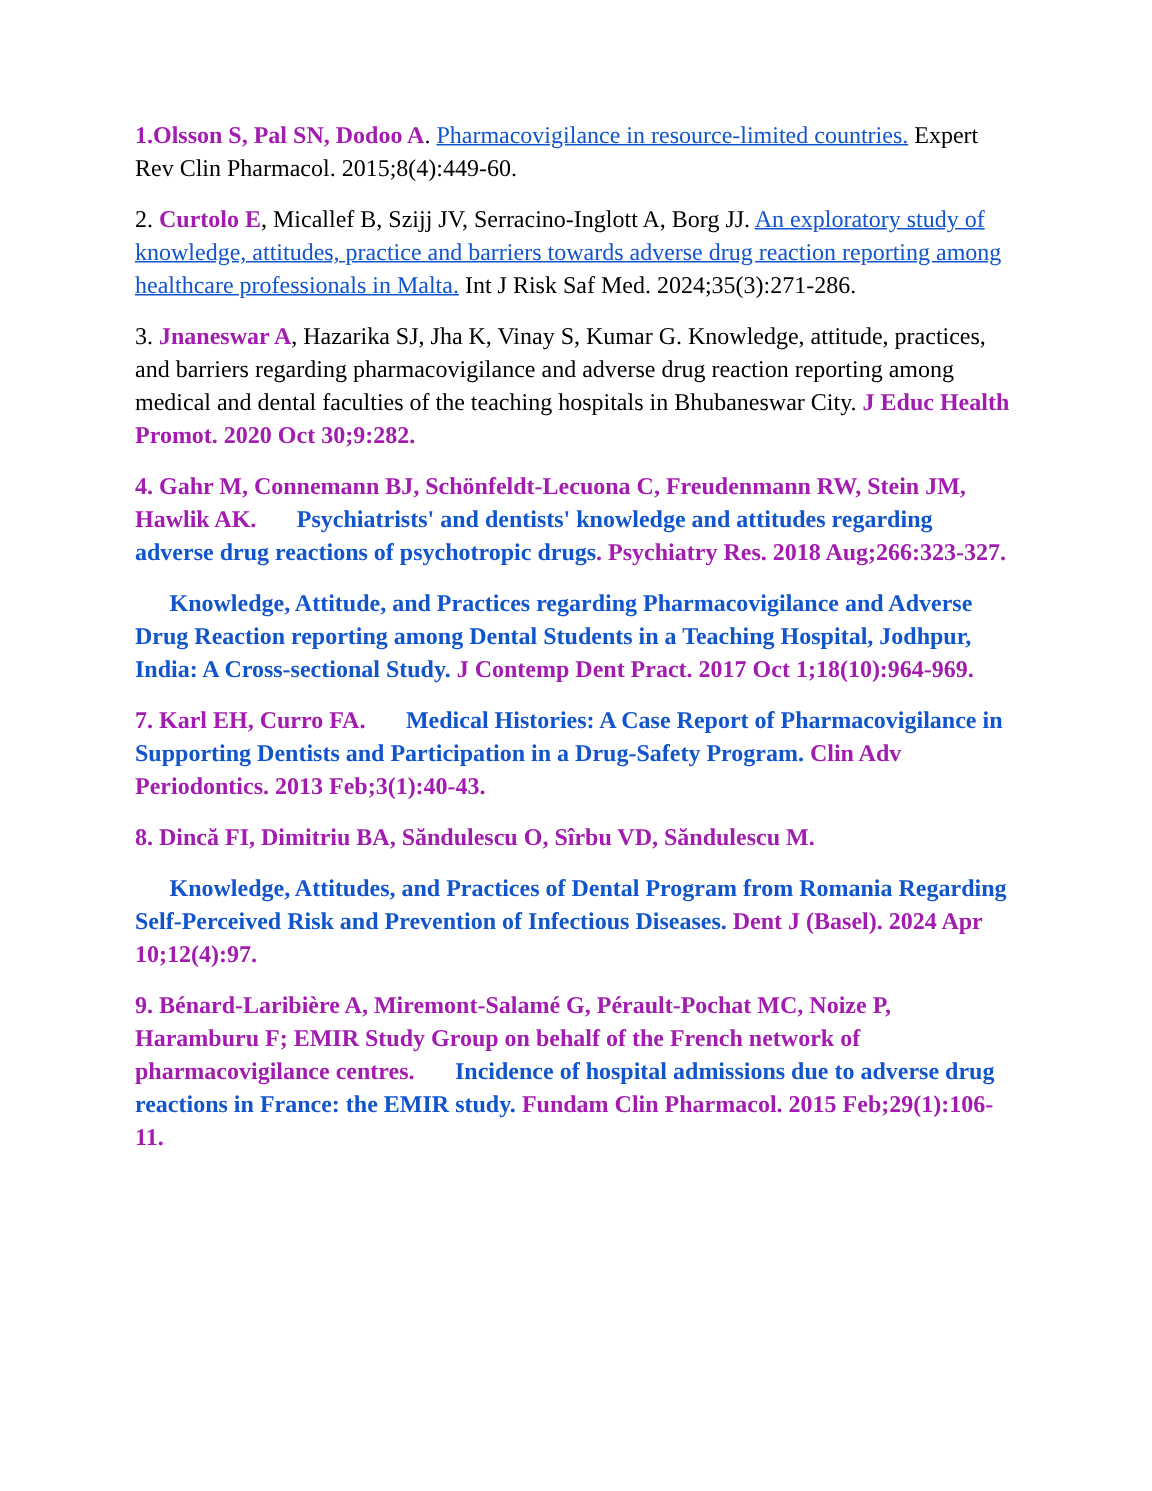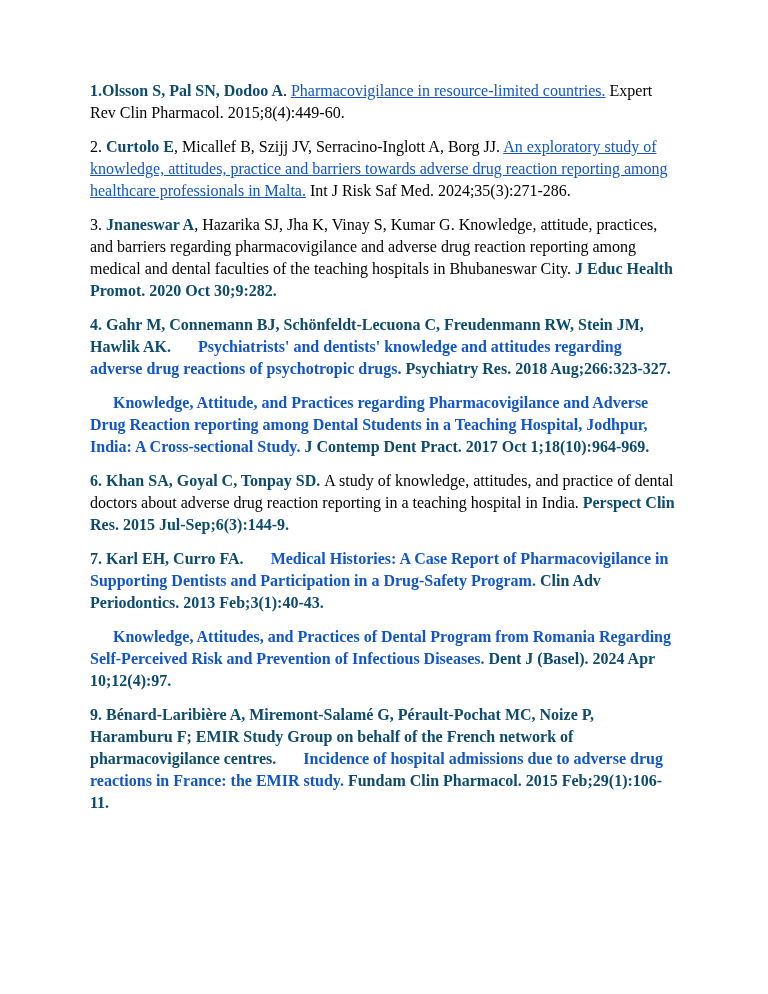--- a/index.html
+++ b/index.html
@@ -20,21 +20,21 @@
     overflow: hidden;
   }
   .ref-para {
     margin: 0 0 12px 0;
   }
   .seg-regular {
     color: #000000;
     font-weight: normal;
   }
   .seg-bold {
-    color: #0c4a6e;
+    color: #a21caf;
     font-weight: bold;
   }
   .seg-link {
     color: #1155cc;
     text-decoration: underline;
     cursor: pointer;
   }
   .seg-blue-bold {
     color: #1155cc;
     font-weight: bold;
@@ -50,18 +50,18 @@
 </head>
 <body>
 
 <div class="page">
   <div id="refs">
       <p class="ref-para"><span class="seg-bold">1.Olsson S, Pal SN, Dodoo A</span><span class="seg-regular">. </span><span class="seg-link">Pharmacovigilance in resource-limited countries.</span><span class="seg-regular"> Expert Rev Clin Pharmacol. 2015;8(4):449-60.</span></p>
       <p class="ref-para"><span class="seg-regular">2. </span><span class="seg-bold">Curtolo E</span><span class="seg-regular">, Micallef B, Szijj JV, Serracino-Inglott A, Borg JJ.  </span><span class="seg-link">An exploratory study of knowledge, attitudes, practice and barriers towards adverse drug reaction reporting among healthcare professionals in Malta.</span><span class="seg-regular"> Int J Risk Saf Med. 2024;35(3):271-286.</span></p>
       <p class="ref-para"><span class="seg-regular">3. </span><span class="seg-bold">Jnaneswar A</span><span class="seg-regular">, Hazarika SJ, Jha K, Vinay S, Kumar G.  Knowledge, attitude, practices, and barriers regarding pharmacovigilance and adverse drug reaction reporting among medical and dental faculties of the teaching hospitals in Bhubaneswar City. </span><span class="seg-bold">J Educ Health Promot. 2020 Oct 30;9:282.</span></p>
       <p class="ref-para"><span class="seg-bold">4. Gahr M, Connemann BJ, Schönfeldt-Lecuona C, Freudenmann RW, Stein JM, Hawlik AK.  </span><span class="seg-blue-bold">Psychiatrists' and dentists' knowledge and attitudes regarding adverse drug reactions of psychotropic drugs</span><span class="seg-bold">. </span><span class="seg-bold">Psychiatry Res. 2018 Aug;266:323-327.</span></p>
       <p class="ref-para"><span class="seg-blue-bold">Knowledge, Attitude, and Practices regarding Pharmacovigilance and Adverse Drug Reaction reporting among Dental Students in a Teaching Hospital, Jodhpur, India: A Cross-sectional Study.</span><span class="seg-bold"> J Contemp Dent Pract. 2017 Oct 1;18(10):964-969.</span></p>
-      <p class="ref-para"><span class="seg-bold">6. Khan SA, Goyal C, Tonpay SD. </span><span class="seg-regular">A study of knowledge, attitudes, and practice of dental doctors about adverse drug reaction reporting in a teaching hospital in India. </span><span class="seg-bold">Perspect Clin Res. 2015 Jul-Sep;6(3):144-9.</span></p>
       <p class="ref-para"><span class="seg-bold">7. Karl EH, Curro FA.  </span><span class="seg-blue-bold">Medical Histories: A Case Report of Pharmacovigilance in Supporting Dentists and Participation in a Drug-Safety </span><span class="seg-blue-bold-underline">Program.</span><span class="seg-bold"> Clin Adv Periodontics. 2013 Feb;3(1):40-43.</span></p>
+      <p class="ref-para"><span class="seg-bold">8. Dincă FI, Dimitriu BA, Săndulescu O, Sîrbu VD, Săndulescu M.</span></p>
       <p class="ref-para"><span class="seg-blue-bold">Knowledge, Attitudes, and Practices of Dental Program from Romania Regarding Self-Perceived Risk and Prevention of Infectious Diseases.</span><span class="seg-bold"> Dent J (Basel). 2024 Apr 10;12(4):97.</span></p>
       <p class="ref-para"><span class="seg-bold">9. Bénard-Laribière A, Miremont-Salamé G, Pérault-Pochat MC, Noize P, Haramburu F; EMIR Study Group on behalf of the French network of pharmacovigilance centres.  </span><span class="seg-blue-bold">Incidence of hospital admissions due to adverse drug reactions in France: the EMIR study.</span><span class="seg-bold"> Fundam Clin Pharmacol. 2015 Feb;29(1):106-11.</span></p>
     </div>
 </div>
 
 </body></html>

